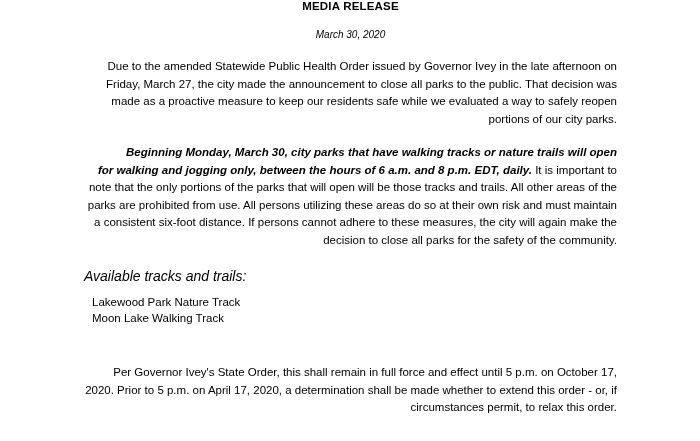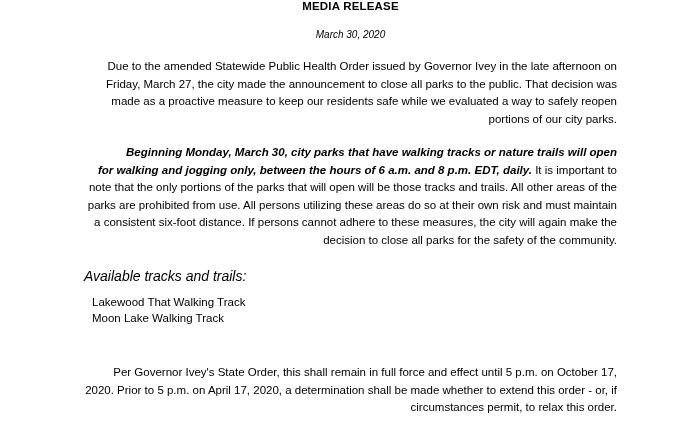--- a/index.html
+++ b/index.html
@@ -94,21 +94,21 @@
 
     <p class="body-par">Due to the amended Statewide Public Health Order issued by Governor Ivey in the late afternoon on Friday, March 27, the city made the announcement to close all parks to the public. That decision was made as a proactive measure to keep our residents safe while we evaluated a way to safely reopen portions of our city parks.</p>
 
     <p class="body-par"><span class="bi">Beginning Monday, March 30, city parks that have walking tracks or nature trails will open for walking and jogging only, between the hours of 6 a.m. and 8 p.m. EDT, daily.</span><span> It is important to note that the only portions of the parks that will open will be those tracks and trails. All other areas of the parks are prohibited from use. All persons utilizing these areas do so at their own risk and must maintain a consistent six-foot distance. If persons cannot adhere to these measures, the city will again make the decision to close all parks for the safety of the community.</span></p>
 
     <div class="avail">Available tracks and trails:</div>
 
     <div class="tracks">
       <div class="tracks-row">
         <div class="tracks-col">
-          <div class="track-item">Lakewood That Walking Track</div>
+          <div class="track-item">Lakewood Park Nature Track</div>
           <div class="track-item">Moon Lake Walking Track</div>
         </div>
         <div class="tracks-col second">
         </div>
       </div>
     </div>
 
     <div class="spacer-big"></div>
 
     <p class="body-par">Per Governor Ivey's State Order, this shall remain in full force and effect until 5 p.m. on October 17, 2020. Prior to 5 p.m. on April 17, 2020, a determination shall be made whether to extend this order - or, if circumstances permit, to relax this order.</p>

